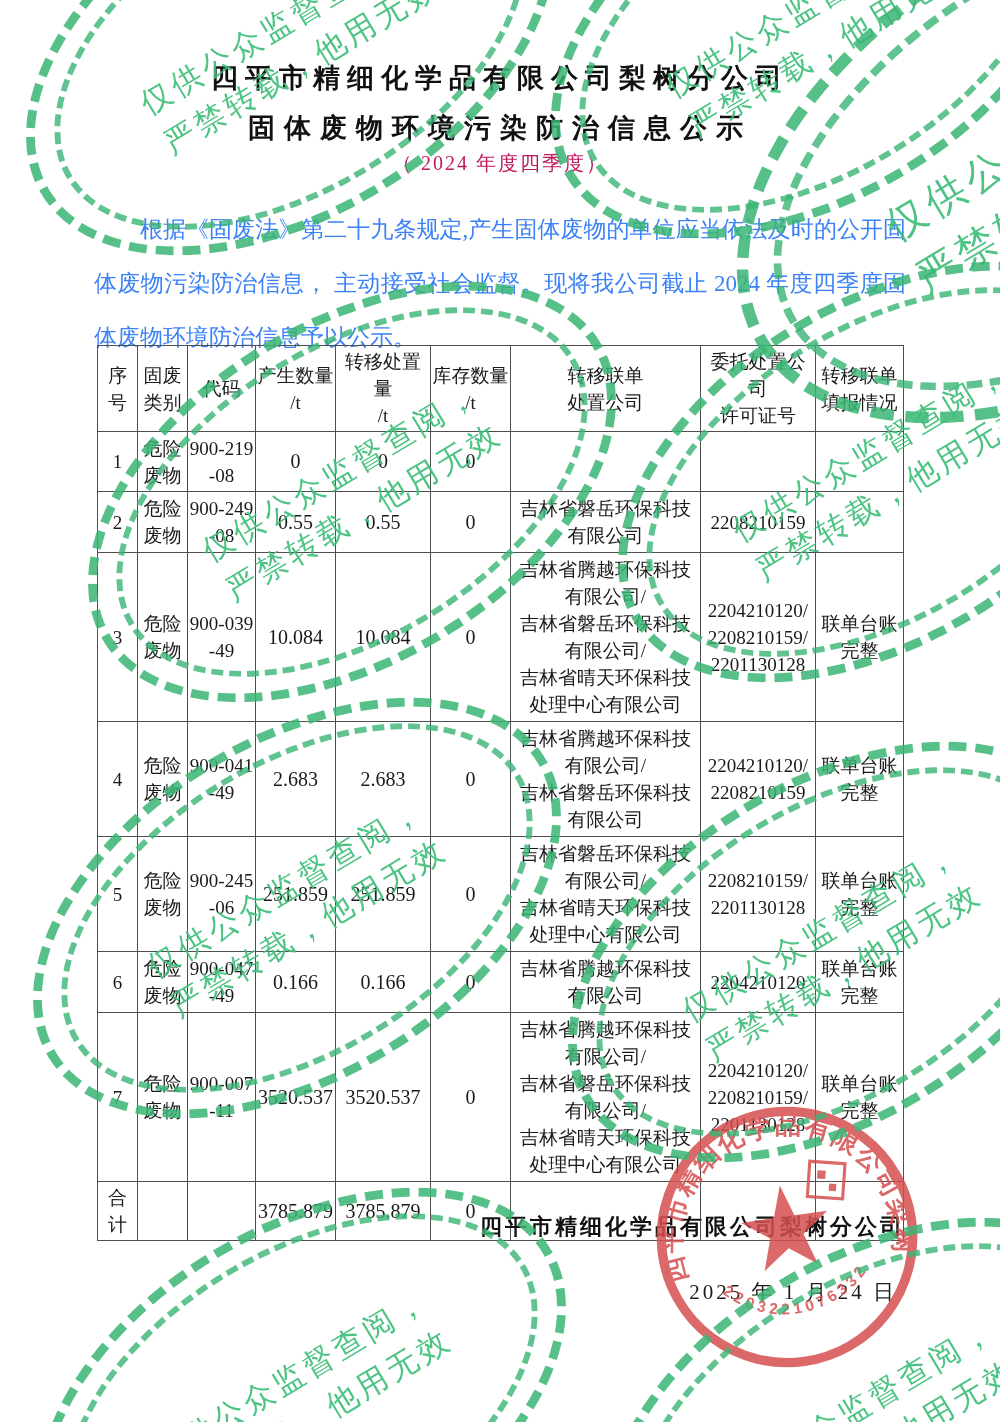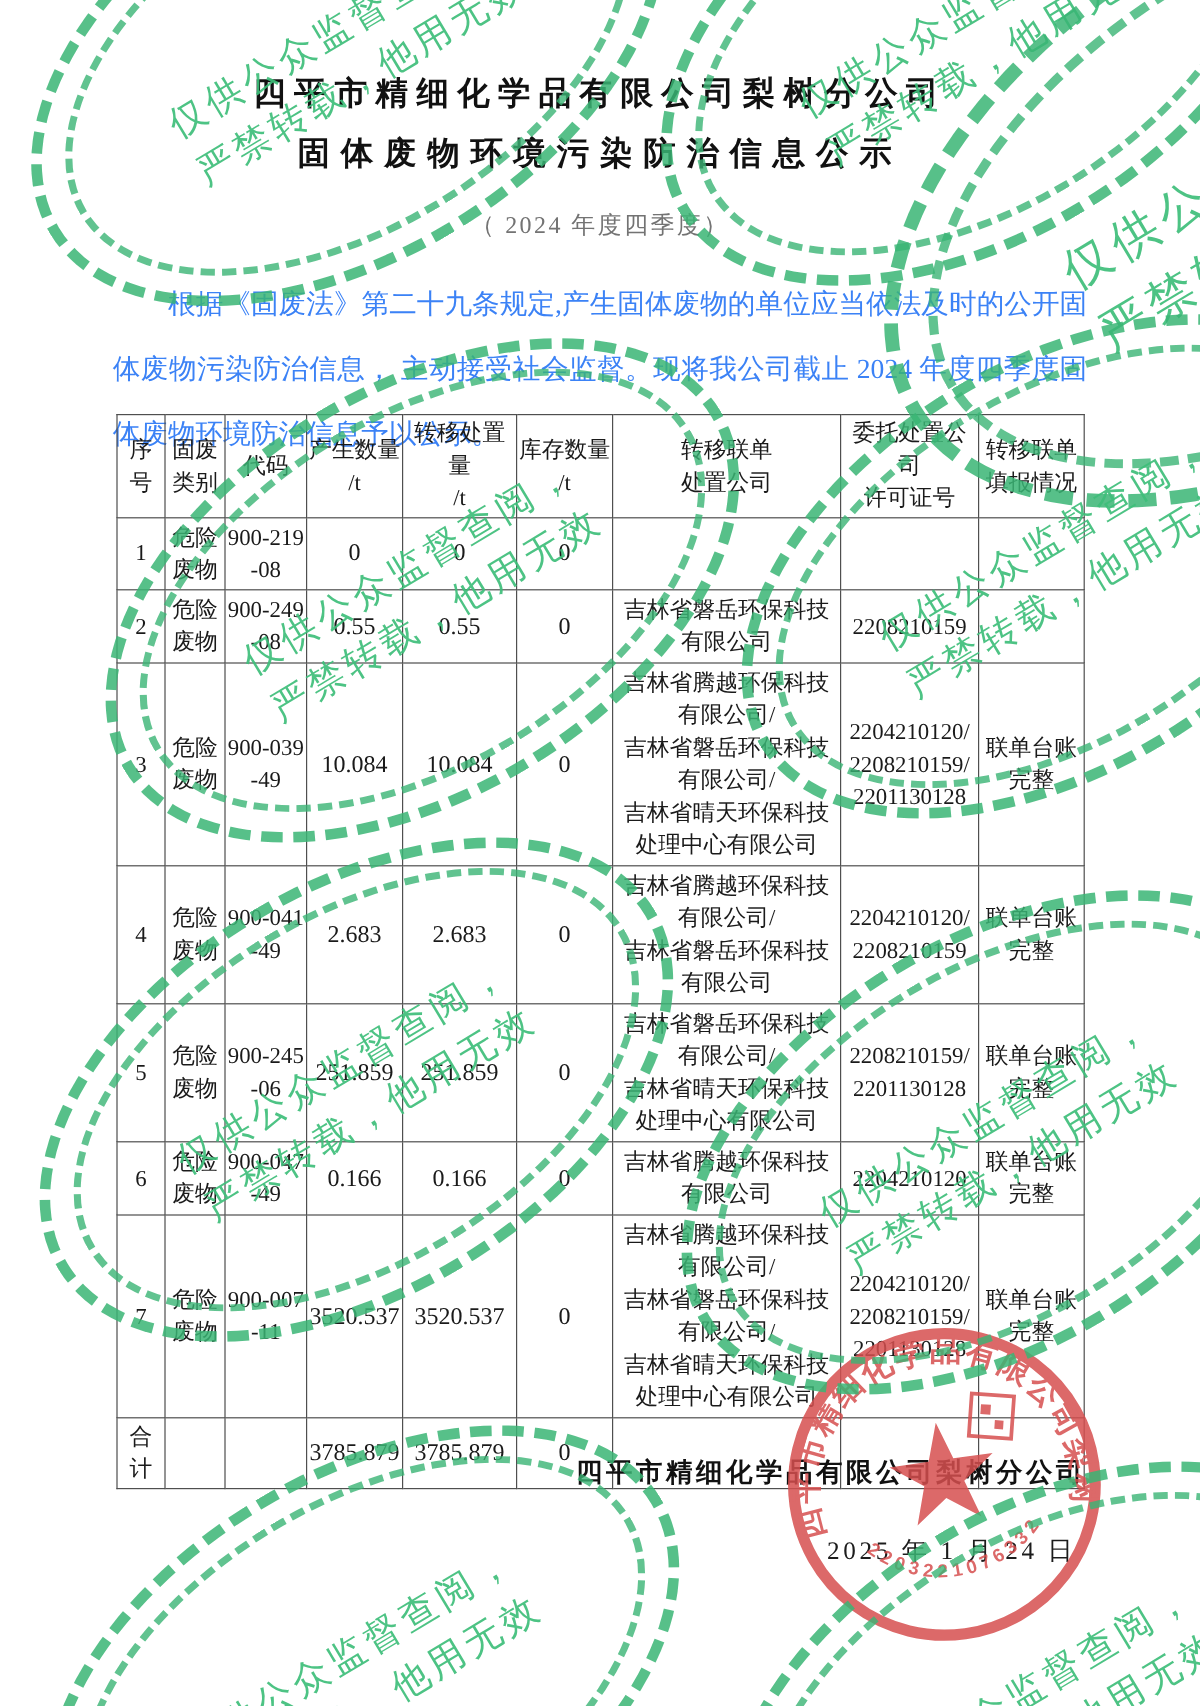--- a/index.html
+++ b/index.html
@@ -9,21 +9,21 @@
     font-family:"Liberation Serif", serif; color:#1c1c1c;
   }
   .content { position:absolute; inset:0; z-index:1; }
 
   .title {
     text-align:center; font-family:"Liberation Sans", sans-serif;
     font-weight:bold; color:#111; font-size:27px; letter-spacing:7px;
   }
   .title1 { margin-top:60px; }
   .title2 { margin-top:14px; letter-spacing:9px; }
-  .subtitle { text-align:center; font-size:20px; margin-top:28px; letter-spacing:2px; color:#737373; }
+  .subtitle { text-align:center; font-size:20px; margin-top:4px; letter-spacing:2px; color:#be185d; }
 
   .para {
     width:812px; margin:0 auto; font-size:23px; line-height:54px;
     text-align:justify; text-indent:2em; color:#3b82f6;
   }
   .para.intro { margin-top:26px; }
   .para.closing { margin-top:22px; }
 
   table.waste {
     position:absolute; left:97px; top:345px; width:806px;

